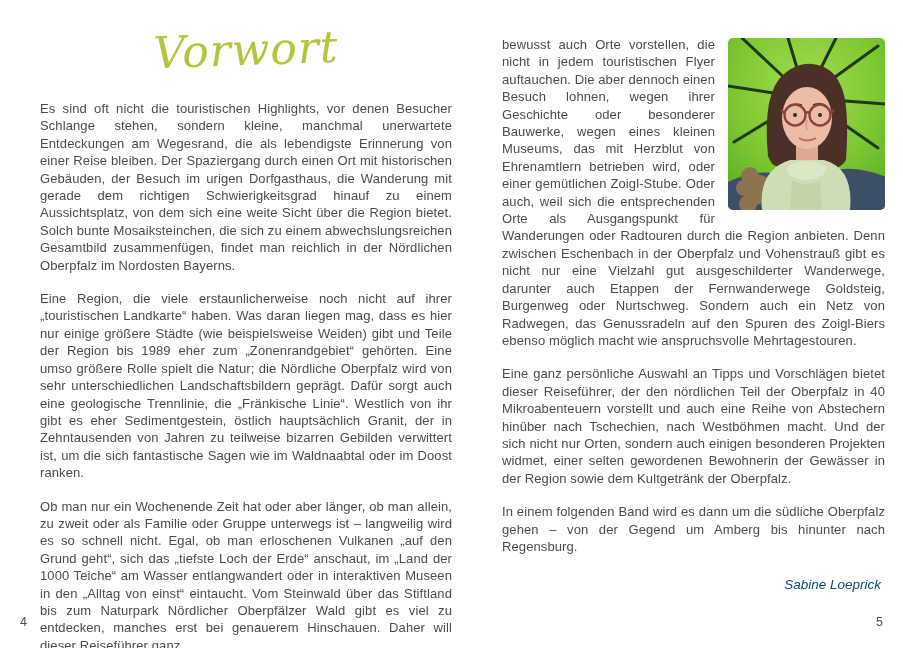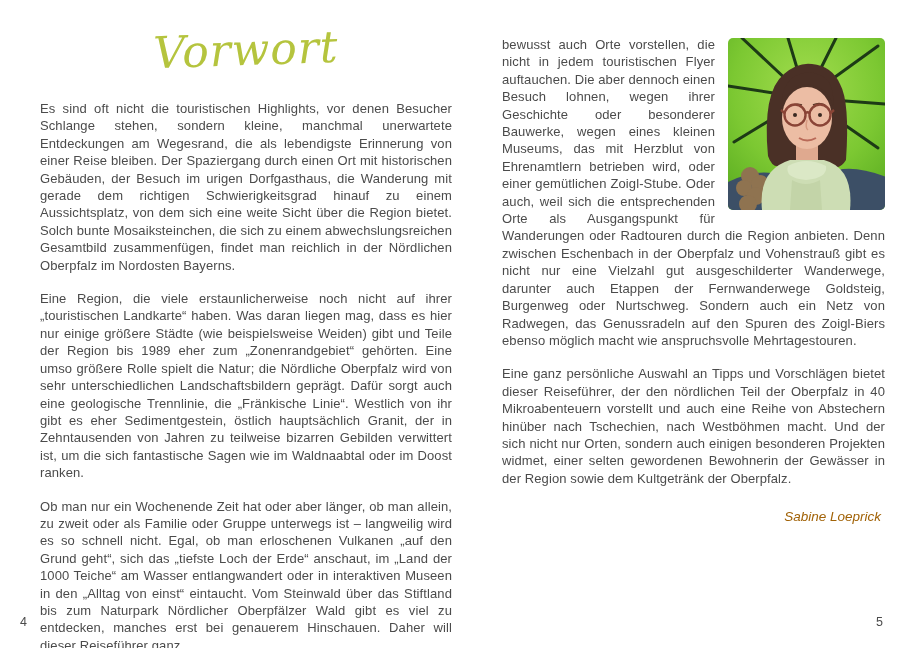--- a/index.html
+++ b/index.html
@@ -54,21 +54,21 @@
     margin: 2px 0 12px 13px;
     border-radius: 5px;
     overflow: hidden;
   }
   .photo-frame svg { display: block; width: 100%; height: 100%; }
   .signature {
     margin-top: 22px;
     text-align: right;
     font-style: italic;
     font-size: 13.5px;
-    color: #a16207;
+    color: #0c4a6e;
     padding-right: 4px;
   }
 
   
   .pagenum {
     position: absolute;
     font-size: 12.5px;
     color: #4b4b4b;
   }
   .pagenum-left  { left: 20px;  top: 615px; }
@@ -152,20 +152,21 @@
           <path d="M71 100 Q79 105 88 100" stroke="#b96a58" stroke-width="2" fill="none"></path>
 
           <path d="M34 172 Q30 132 62 122 L96 122 Q126 130 122 172 Z" fill="#cdddb4"></path>
           <path d="M60 128 Q78 118 98 128 Q100 140 78 142 Q56 140 60 128 Z" fill="#dbe8c6"></path>
           <path d="M64 142 L62 172 L94 172 L92 142 Q78 150 64 142 Z" fill="#c3d4a8"></path>
         </svg>
       </div>
 
       <p>bewusst auch Orte vorstellen, die nicht in jedem touristischen Flyer auftauchen. Die aber dennoch einen Besuch lohnen, wegen ihrer Geschichte oder besonderer Bauwerke, wegen eines kleinen Museums, das mit Herzblut von Ehrenamtlern betrieben wird, oder einer gemütlichen Zoigl-Stube. Oder auch, weil sich die entsprechenden Orte als Ausgangspunkt für Wanderungen oder Radtouren durch die Region anbieten. Denn zwischen Eschenbach in der Oberpfalz und Vohenstrauß gibt es nicht nur eine Vielzahl gut ausgeschilderter Wanderwege, darunter auch Etappen der Fernwanderwege Goldsteig, Burgenweg oder Nurtschweg. Sondern auch ein Netz von Radwegen, das Genussradeln auf den Spuren des Zoigl-Biers ebenso möglich macht wie anspruchsvolle Mehrtagestouren.</p>
       <p>Eine ganz persönliche Auswahl an Tipps und Vorschlägen bietet dieser Reiseführer, der den nördlichen Teil der Oberpfalz in 40 Mikroabenteuern vorstellt und auch eine Reihe von Abstechern hinüber nach Tschechien, nach Westböhmen macht. Und der sich nicht nur Orten, sondern auch einigen besonderen Projekten widmet, einer selten gewordenen Bewohnerin der Gewässer in der Region sowie dem Kultgetränk der Oberpfalz.</p>
+      <p>In einem folgenden Band wird es dann um die südliche Oberpfalz gehen – von der Gegend um Amberg bis hinunter nach Regensburg.</p>
 
       <div class="signature">Sabine Loeprick</div>
     </div>
   </div>
 
   <div class="pagenum pagenum-left">4</div>
   <div class="pagenum pagenum-right">5</div>
 
 </div>
 

